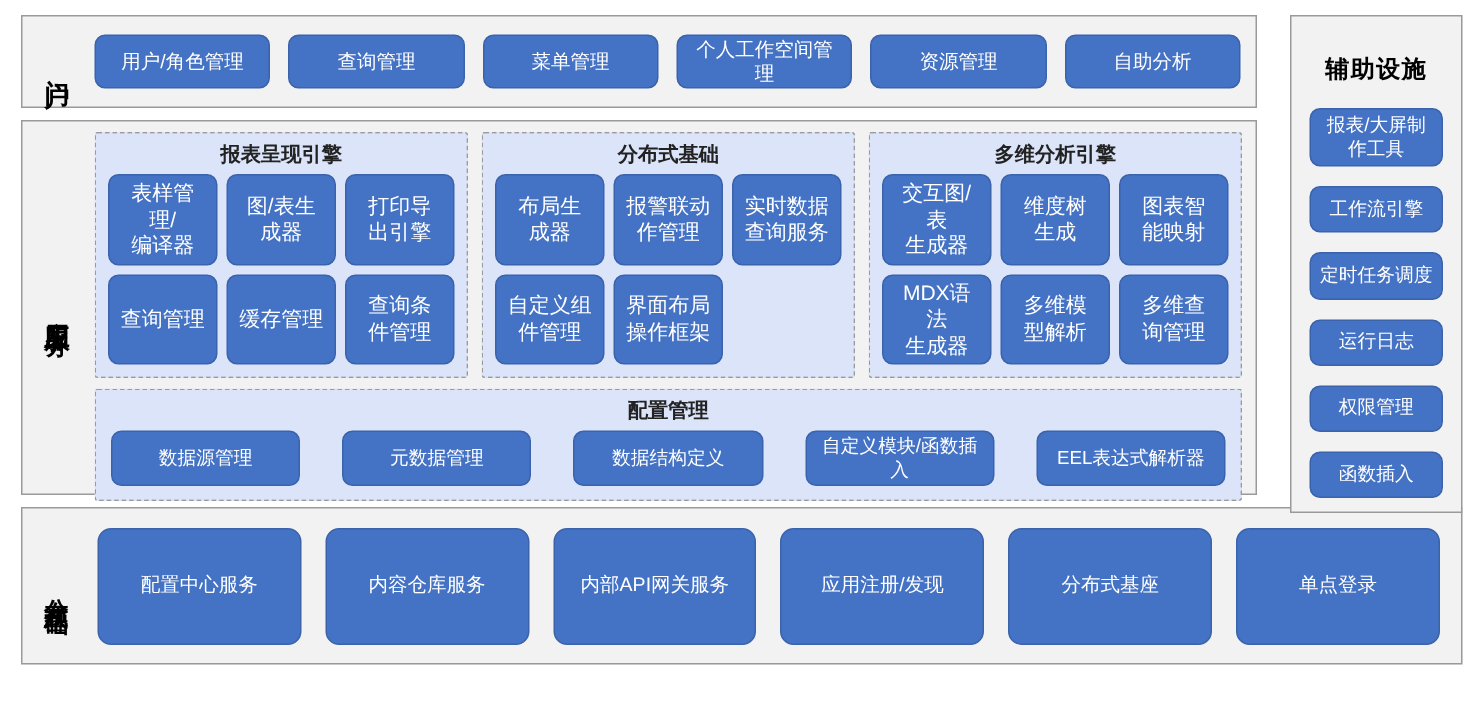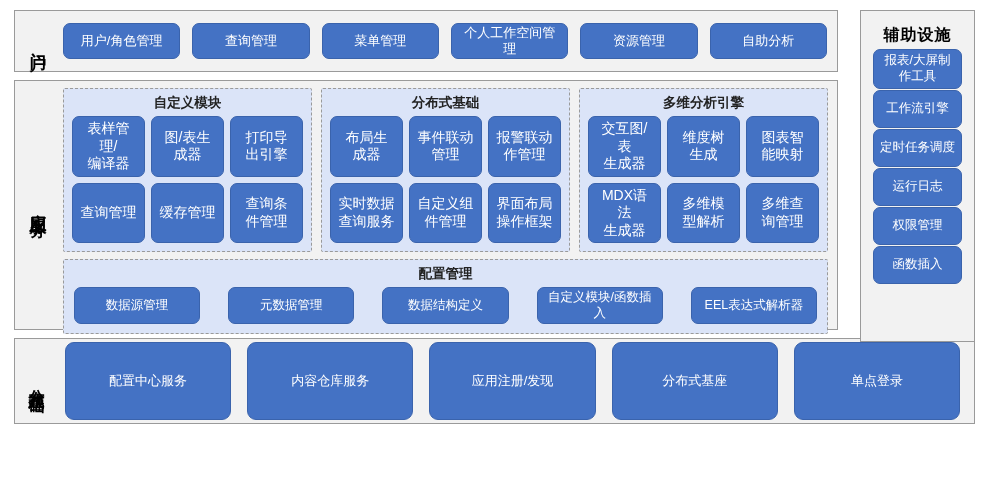--- a/index.html
+++ b/index.html
@@ -80,24 +80,24 @@
     padding:0 10px 0 2px;
   }
   .portal-btns .btn{height:36px;flex:1 1 0;}
 
   
   .aux{
     flex:0 0 128px;
     border:1px solid #9a9a9a;
     background:#f2f2f2;
     box-sizing:border-box;
-    padding:13px 12px 9px 12px;
-    display:flex;
-    flex-direction:column;
-    gap:1px;
+    padding:24px 12px 9px 12px;
+    display:flex;
+    flex-direction:column;
+    gap:13px;
   }
   .aux-title{
     text-align:center;
     font-weight:bold;
     font-size:16px;
     color:#000;
     padding:1px 0 2px 0;
     letter-spacing:1px;
   }
   .aux .btn{height:38px;}
@@ -137,21 +137,21 @@
   .config-row{
     flex:1 1 auto;
     display:flex;
     gap:28px;
     align-items:center;
   }
   .config-row .btn{flex:1 1 0;height:37px;font-size:12.5px;}
 
   
   .bottom-row{display:flex;flex:0 0 auto;}
-  .dist{flex:1 1 auto;height:86px;}
+  .dist{flex:1 1 auto;height:105px;}
   .dist .vlabel{font-size:16px;flex:0 0 42px;}
   .dist-btns{
     flex:1 1 auto;
     display:flex;
     gap:16px;
     align-items:center;
     padding:0 14px 0 8px;
   }
   .dist-btns .btn{flex:1 1 0;height:78px;border-radius:9px;font-size:13px;}
 </style>
@@ -179,42 +179,40 @@
   <div class="middle-row">
 
     <div class="outer-box appsvc" style="margin-right: 137px;">
       <div class="vlabel">应用服务</div>
 
       <div class="appsvc-body">
 
         <div class="engines">
 
           <div class="panel engine">
-            <div class="panel-title">自定义模块</div>
+            <div class="panel-title">报表呈现引擎</div>
             <div class="engine-grid">
               <div class="btn">表样管理/
 编译器</div>
               <div class="btn">图/表生
 成器</div>
               <div class="btn">打印导
 出引擎</div>
               <div class="btn">查询管理</div>
               <div class="btn">缓存管理</div>
               <div class="btn">查询条
 件管理</div>
             </div>
           </div>
 
           <div class="panel engine">
             <div class="panel-title">分布式基础</div>
             <div class="engine-grid">
               <div class="btn">布局生
 成器</div>
-              <div class="btn">事件联动
-管理</div>
               <div class="btn">报警联动
 作管理</div>
               <div class="btn">实时数据
 查询服务</div>
               <div class="btn">自定义组
 件管理</div>
               <div class="btn">界面布局
 操作框架</div>
             </div>
           </div>
@@ -254,20 +252,21 @@
     </div>
 
   </div>
 
   <div class="bottom-row">
     <div class="outer-box dist">
       <div class="vlabel">分布式基础</div>
       <div class="dist-btns">
         <div class="btn">配置中心服务</div>
         <div class="btn">内容仓库服务</div>
+        <div class="btn">内部API网关服务</div>
         <div class="btn">应用注册/发现</div>
         <div class="btn">分布式基座</div>
         <div class="btn">单点登录</div>
       </div>
     </div>
   </div>
 
   <div class="aux" style="position:absolute;right:12px;top:10px;height:332px;">
     <div class="aux-title">辅助设施</div>
     <div class="btn tall">报表/大屏制

